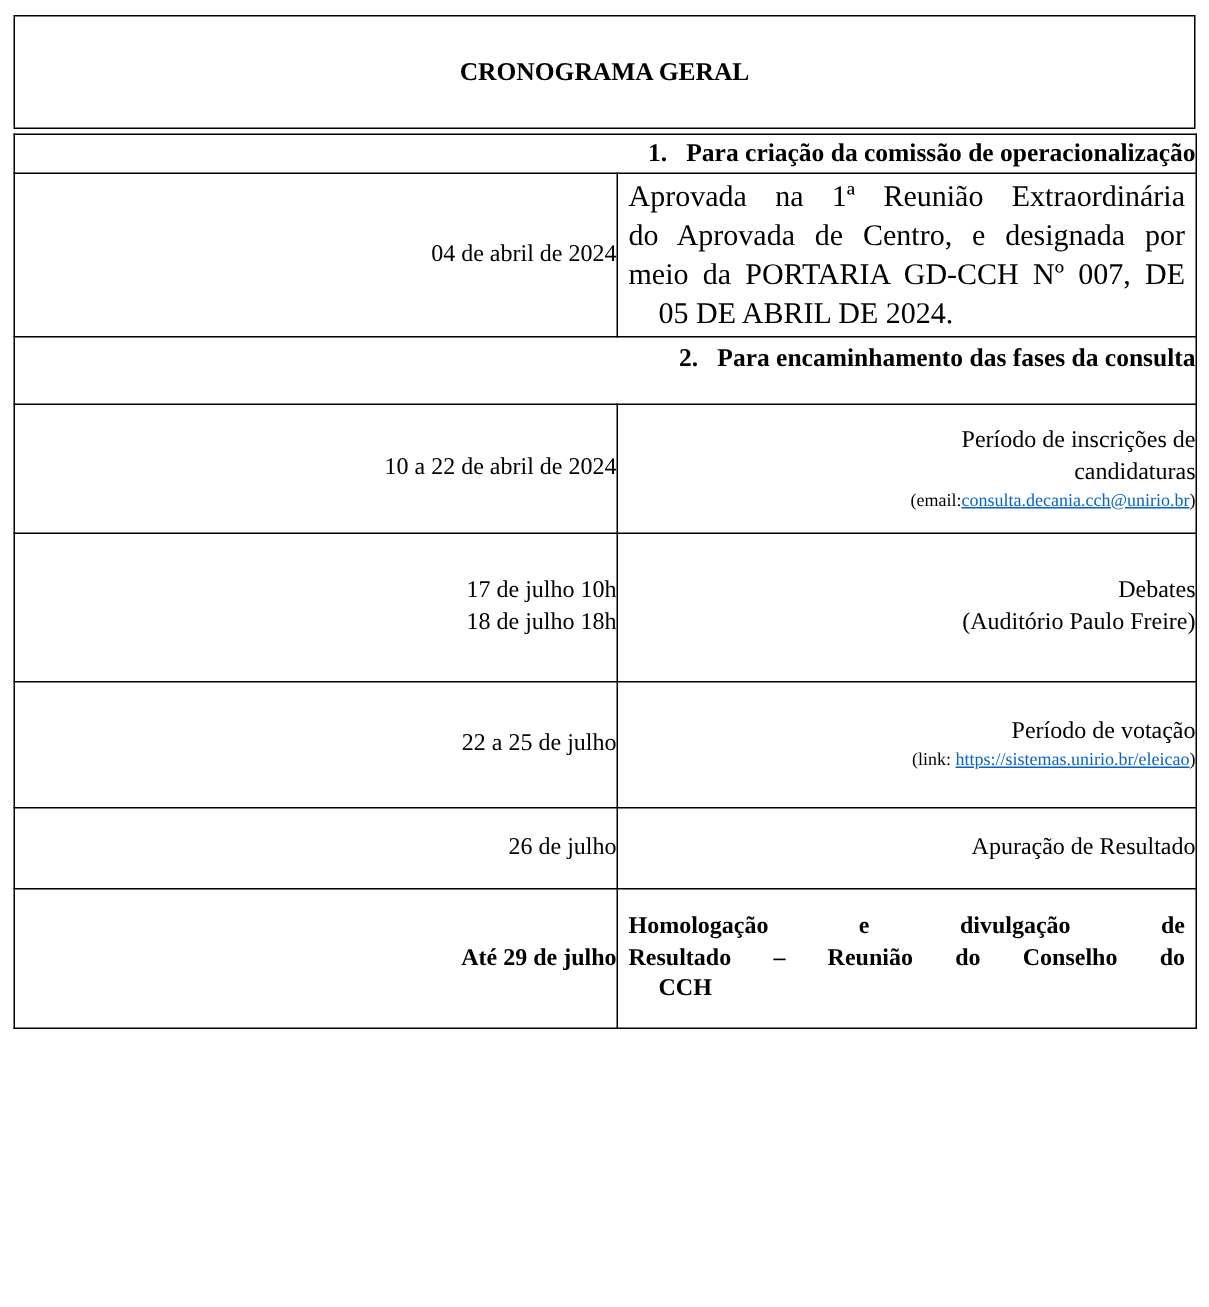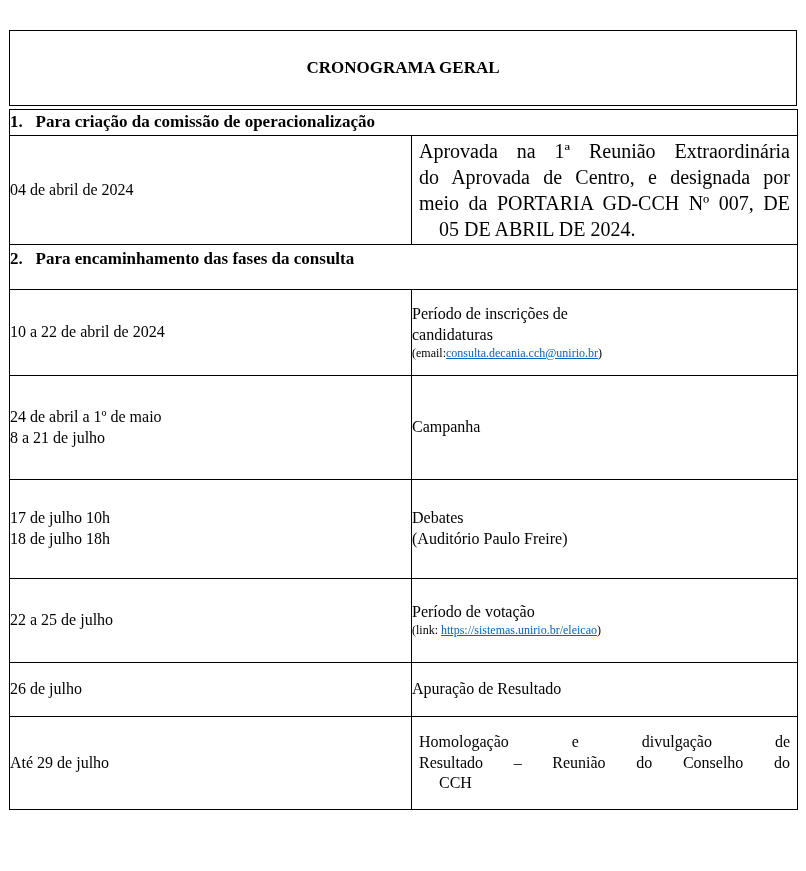--- a/index.html
+++ b/index.html
@@ -16,46 +16,45 @@
     font-size:16px; line-height:1.3;
   }
   .page{ padding:10px 9px 0 9px; }
 
   .title-box{
     width:788px; height:76px;
     border:1px solid var(--border-color);
     display:flex; align-items:center; justify-content:center;
     font-weight:bold; font-size:17px;
     margin-bottom:3px;
-    margin-top:20px;
   }
 
   table.main{
     width:788px; border-collapse:collapse; table-layout:fixed;
   }
   col.c1{ width:402px; }
   col.c2{ width:386px; }
   td{
     border:1px solid var(--border-color);
-    padding:0; vertical-align:middle; text-align:left;
+    padding:0; vertical-align:middle; text-align:right;
   }
 
   .sec-head{ font-weight:bold; font-size:17px; }
   .sec-head.top{ vertical-align:top; padding-top:3px; }
 
   tr.h-sec1 td{ height:26px; }
   tr.h-comissao td{ height:92px; }
   tr.h-sec2 td{ height:45px; }
   tr.h-insc td{ height:86px; }
   tr.h-ret td{ height:74px; }
   tr.h-camp td{ height:104px; }
   tr.h-deb td{ height:99px; }
   tr.h-vot td{ height:84px; }
   tr.h-apu td{ height:54px; }
-  tr.h-hom td{ height:93px; }
+  tr.h-hom td{ height:93px;font-weight:bold; }
 
   .desc-left{
     text-align:left; vertical-align:top;
     padding:2px 7px 2px 7px; font-size:20px;
   }
   .desc-mid-left{
     text-align:left; vertical-align:middle;
     padding:2px 7px; font-size:16px;
   }
   .jline{ display:block; text-align:justify; text-align-last:justify; }
@@ -105,27 +104,20 @@
     <tr class="h-insc">
       <td>10 a 22 de abril de 2024</td>
       <td>
         <div>Período de inscrições de</div>
         <div>candidaturas</div>
         <div class="small-line"><span>(email:</span><a class="link">consulta.decania.cch@unirio.br</a><span>)</span></div>
       </td>
     </tr>
 
 
-    <tr class="h-camp">
-      <td>
-        <div>24 de abril a 1º de maio</div>
-        <div>8 a 21 de julho</div>
-      </td>
-      <td>Campanha</td>
-    </tr>
 
     <tr class="h-deb">
       <td>
         <div>17 de julho 10h</div>
         <div>18 de julho 18h</div>
       </td>
       <td>
         <div>Debates</div>
         <div>(Auditório Paulo Freire)</div>
       </td>

